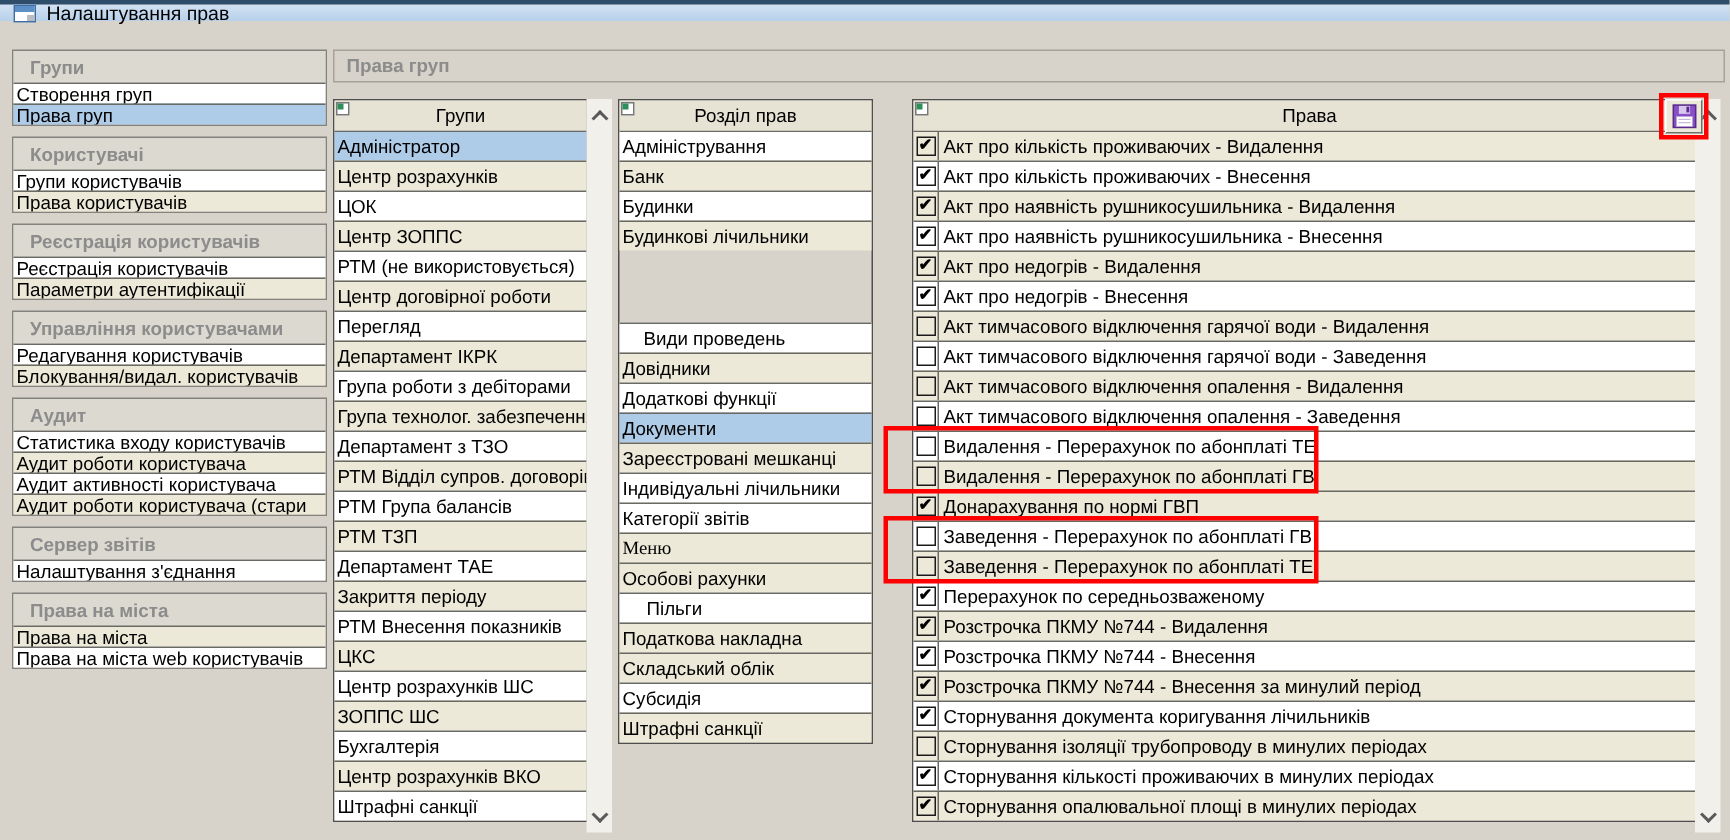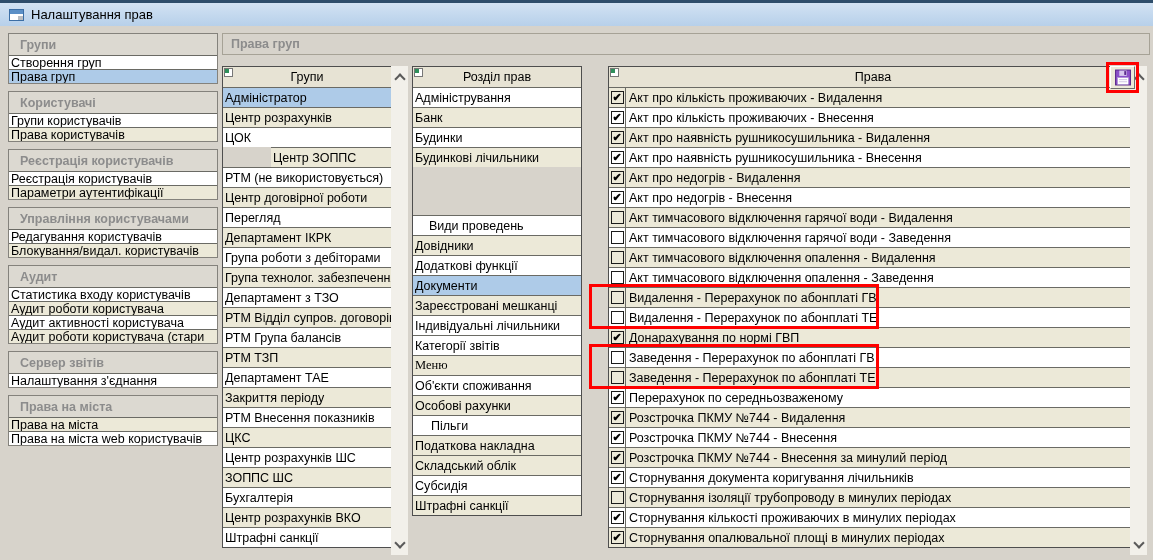--- a/index.html
+++ b/index.html
@@ -2,21 +2,21 @@
 <html><head>
 <meta charset="utf-8">
 <style>
   html,body{margin:0;padding:0;}
   body{
     width:1153px;height:560px;position:relative;overflow:hidden;
     background:#d7d3cb;font-family:"Liberation Sans",sans-serif;color:#000;
   }
   
   .titlebar{
-    position:absolute;left:0;top:0;right:0;height:26px;
+    position:absolute;left:0;top:0;right:0;height:14px;
     background:linear-gradient(#d2e2f3,#b7d0ea);
     border-top:3px solid #2e4d6b;
     display:flex;align-items:center;gap:7px;padding-left:9px;
     font-size:13px;box-sizing:border-box;
   }
   .win-icon{width:15px;height:12px;background:#fff;border:1px solid #3c6ea5;position:relative;box-sizing:border-box;}
   .win-icon::before{content:"";position:absolute;left:0;top:0;right:0;height:4px;background:#5b8fc6;}
   .win-icon::after{content:"";position:absolute;right:0;bottom:0;width:5px;height:4px;background:#b9bdc2;}
   
   .sidebar{position:absolute;left:8px;top:33px;width:210px;}
@@ -132,21 +132,21 @@
 
 <div class="grid" id="grid-groups">
   <div class="grid-header">
     <span class="corner"></span>
     <span>Групи</span>
   </div>
   <div class="grid-body">
       <div class="grid-row selected" style="padding-left: 2px;">Адміністратор</div>
       <div class="grid-row beige" style="padding-left: 2px;">Центр розрахунків</div>
       <div class="grid-row white" style="padding-left: 2px;">ЦОК</div>
-      <div class="grid-row beige" style="padding-left: 2px; margin-left: 48px;">Центр ЗОППС</div>
+      <div class="grid-row beige" style="padding-left: 2px;">Центр ЗОППС</div>
       <div class="grid-row white" style="padding-left: 2px;">РТМ (не використовується)</div>
       <div class="grid-row beige" style="padding-left: 2px;">Центр договірної роботи</div>
       <div class="grid-row white" style="padding-left: 2px;">Перегляд</div>
       <div class="grid-row beige" style="padding-left: 2px;">Департамент ІКРК</div>
       <div class="grid-row white" style="padding-left: 2px;">Група роботи з дебіторами</div>
       <div class="grid-row beige" style="padding-left: 2px;">Група технолог. забезпечення</div>
       <div class="grid-row white" style="padding-left: 2px;">Департамент з ТЗО</div>
       <div class="grid-row beige" style="padding-left: 2px;">РТМ Відділ супров. договорів</div>
       <div class="grid-row white" style="padding-left: 2px;">РТМ Група балансів</div>
       <div class="grid-row beige" style="padding-left: 2px;">РТМ ТЗП</div>
@@ -173,21 +173,20 @@
       <div class="grid-row white" style="padding-left: 2px;">Будинки</div>
       <div class="grid-row beige" style="padding-left: 2px;">Будинкові лічильники</div>
       <div class="grid-row white" style="padding-left: 16px; margin-top: 48px;">Види проведень</div>
       <div class="grid-row beige" style="padding-left: 2px;">Довідники</div>
       <div class="grid-row white" style="padding-left: 2px;">Додаткові функції</div>
       <div class="grid-row selected" style="padding-left: 2px;">Документи</div>
       <div class="grid-row beige" style="padding-left: 2px;">Зареєстровані мешканці</div>
       <div class="grid-row white" style="padding-left: 2px;">Індивідуальні лічильники</div>
       <div class="grid-row white" style="padding-left: 2px;">Категорії звітів</div>
       <div class="grid-row beige" style="padding-left: 2px; font-family: Liberation Serif, serif;">Меню</div>
-      <div class="grid-row white" style="padding-left: 2px;">Об'єкти споживання</div>
       <div class="grid-row beige" style="padding-left: 2px;">Особові рахунки</div>
       <div class="grid-row white" style="padding-left: 18px; text-align: right;">Пільги</div>
       <div class="grid-row beige" style="padding-left: 2px;">Податкова накладна</div>
       <div class="grid-row beige" style="padding-left: 2px;">Складський облік</div>
       <div class="grid-row white" style="padding-left: 2px;">Субсидія</div>
       <div class="grid-row beige" style="padding-left: 2px;">Штрафні санкції</div>
     </div>
 </div>
 
 <div class="grid" id="grid-rights">
@@ -263,31 +262,31 @@
           <span class="cb"></span>
         </span>
         <span class="row-label">Акт тимчасового відключення опалення - Видалення</span>
       </div>
       <div class="grid-row white">
         <span class="cb-cell">
           <span class="cb"></span>
         </span>
         <span class="row-label">Акт тимчасового відключення опалення - Заведення</span>
       </div>
+      <div class="grid-row white">
+        <span class="cb-cell">
+          <span class="cb"></span>
+        </span>
+        <span class="row-label">Видалення - Перерахунок по абонплаті ТЕ</span>
+      </div>
       <div class="grid-row beige">
         <span class="cb-cell">
           <span class="cb"></span>
         </span>
         <span class="row-label">Видалення - Перерахунок по абонплаті ГВ</span>
-      </div>
-      <div class="grid-row white">
-        <span class="cb-cell">
-          <span class="cb"></span>
-        </span>
-        <span class="row-label">Видалення - Перерахунок по абонплаті ТЕ</span>
       </div>
       <div class="grid-row beige">
         <span class="cb-cell">
           <span class="cb checked">✔</span>
         </span>
         <span class="row-label">Донарахування по нормі ГВП</span>
       </div>
       <div class="grid-row white">
         <span class="cb-cell">
           <span class="cb"></span>

